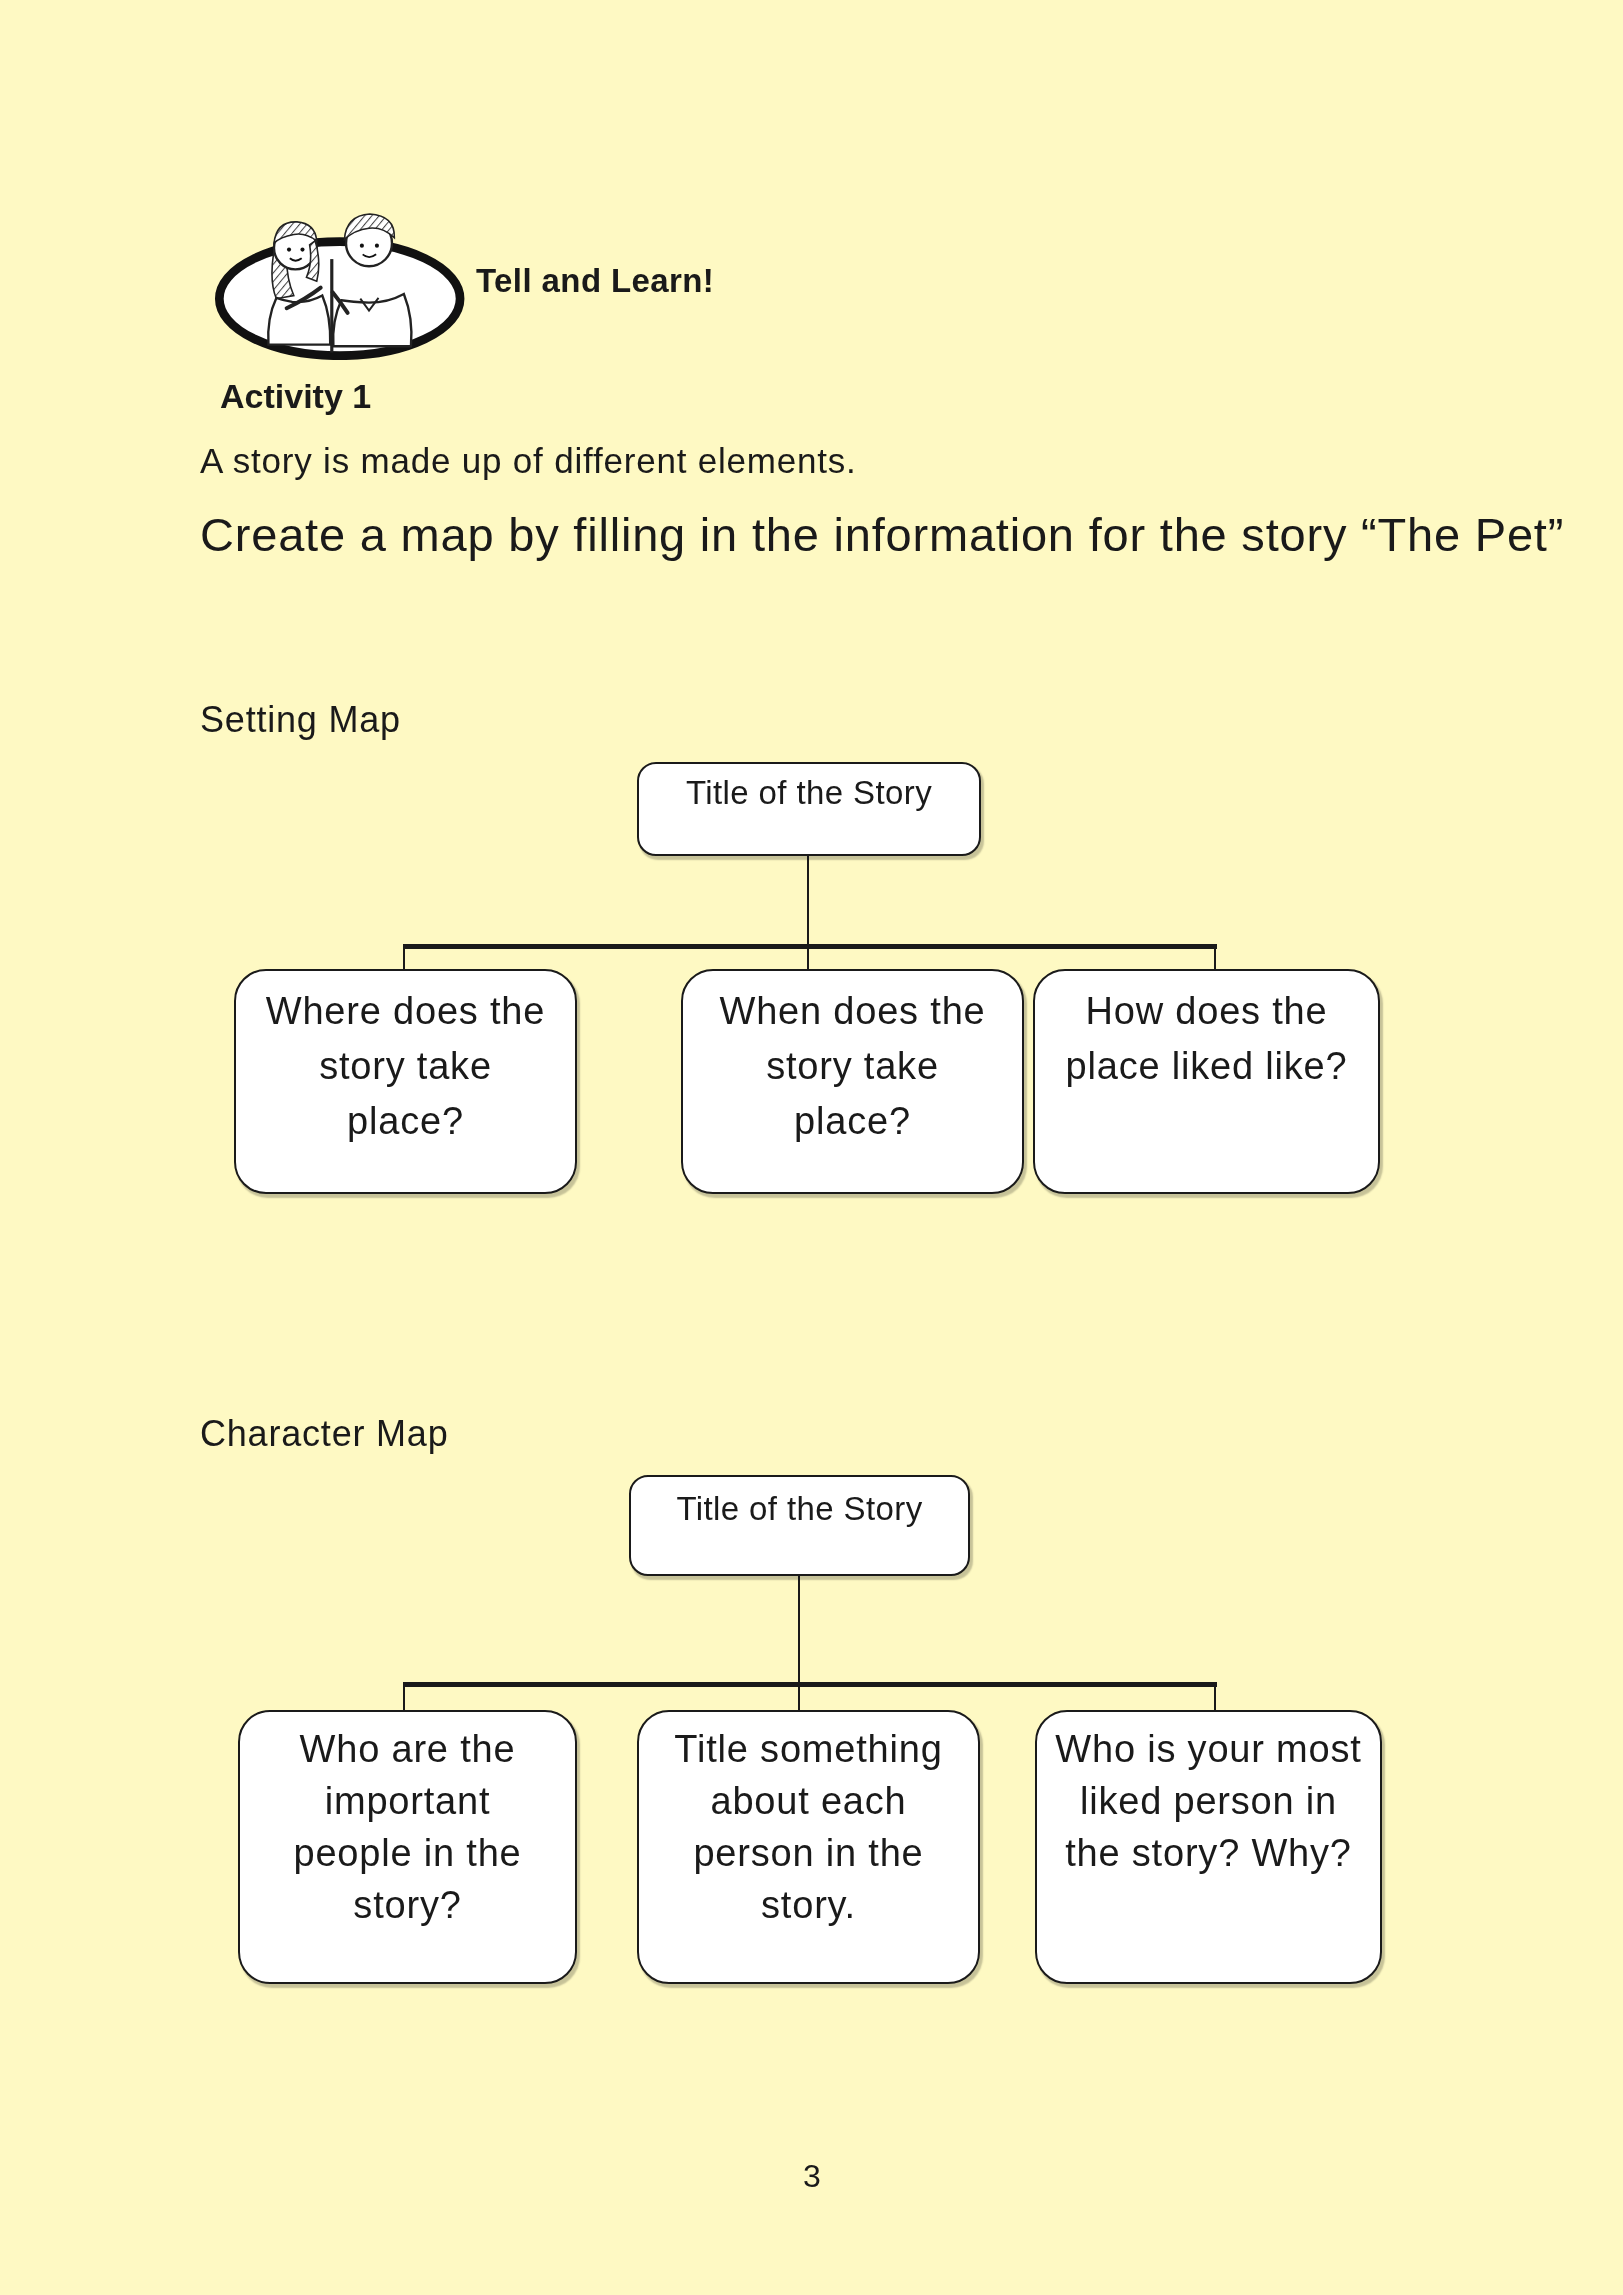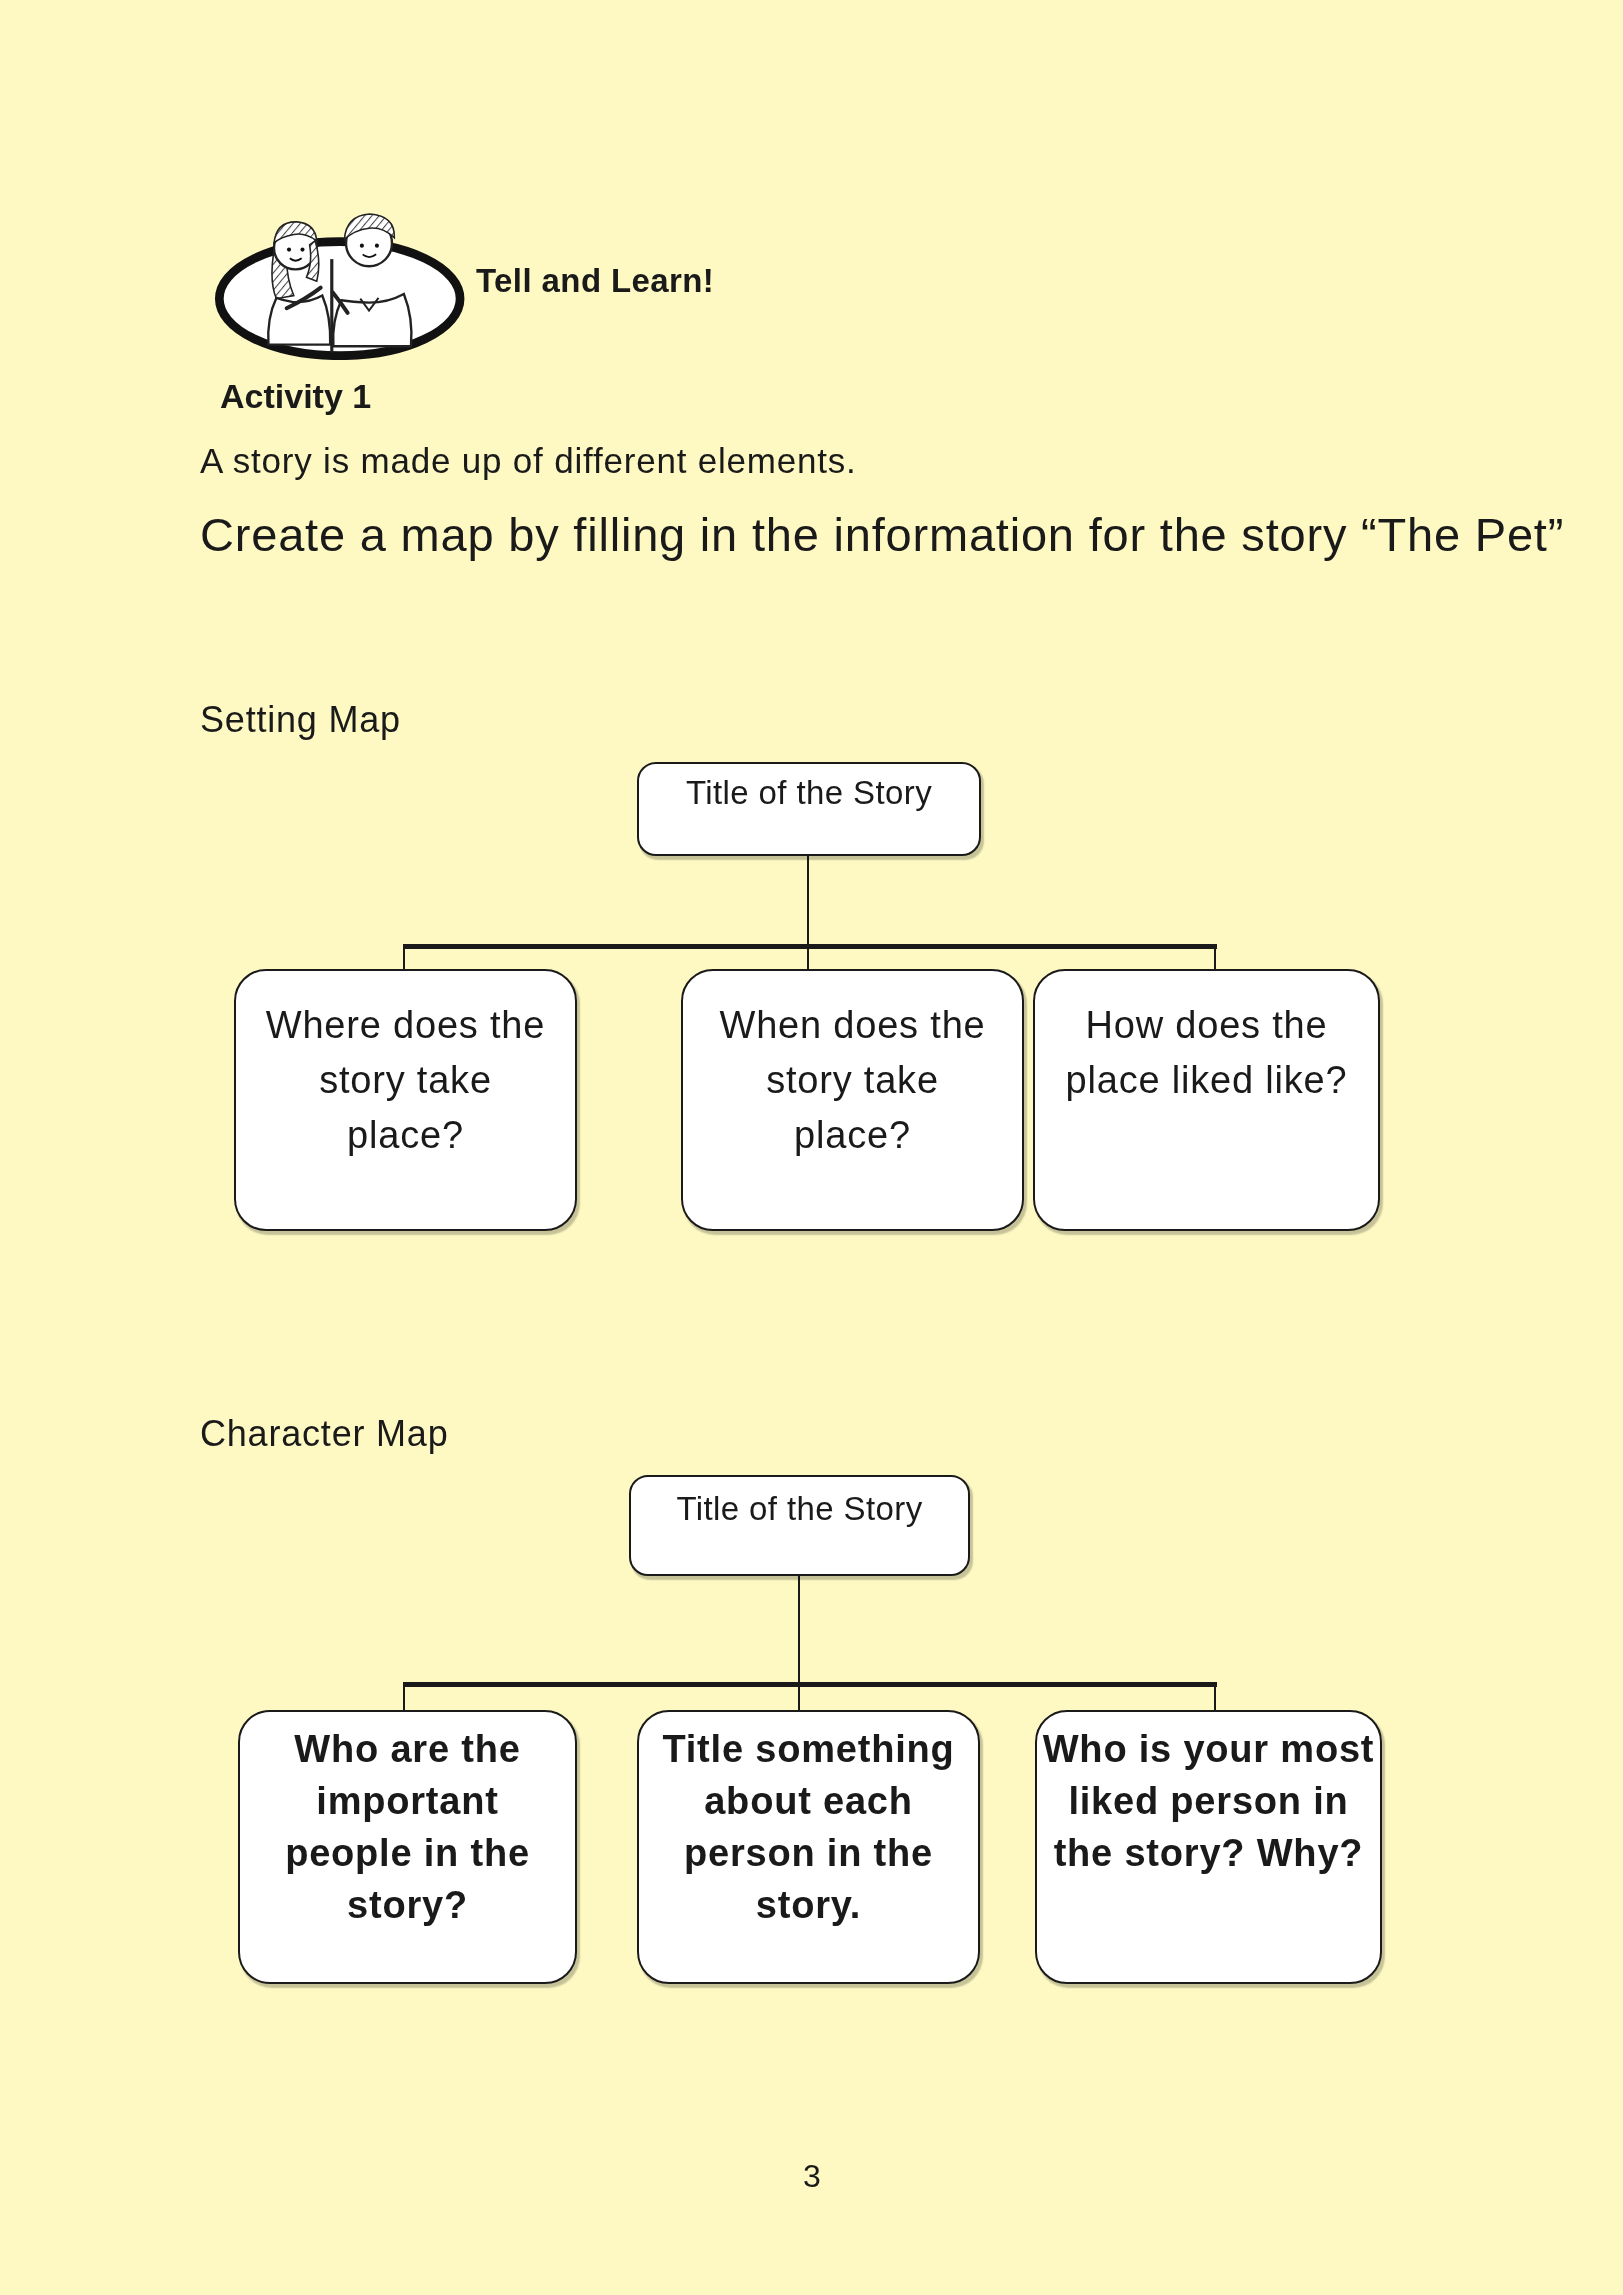--- a/index.html
+++ b/index.html
@@ -42,34 +42,34 @@
 
   .connector { background: #1a1a1a; }
 
   
   .setting-root   { left: 637px;  top: 762px;  width: 344px;  height: 94px; }
   .setting-v      { left: 807px; top: 856px; width: 2.4px;    height: 90px; }
   .setting-h      { left: 403px;  top: 944px; width: 814px; height: 4.8px; }
   .setting-stub-l { left: 403px;  top: 948px; width: 2.4px;    height: 22px; }
   .setting-stub-c { left: 807px; top: 948px; width: 2.4px;    height: 22px; }
   .setting-stub-r { left: 1214px; top: 948px; width: 2.4px;    height: 22px; }
-  .setting-box    { top: 969px;  height: 262px; line-height: 55px; padding-top: 27px; }
+  .setting-box    { top: 969px;  height: 225px; line-height: 55px; padding-top: 13px; }
   .setting-box.b1 { left: 234px;  width: 343px; }
   .setting-box.b2 { left: 637px;  width: 343px; margin-left: 44px; }
   .setting-box.b3 { left: 1033px; width: 347px; }
 
   
   .character-root   { left: 629px;  top: 1475px; width: 341px;  height: 101px; }
   .character-root .root-text { padding-top: 12.7px; }
   .character-v      { left: 798px; top: 1576px; width: 2.4px;    height: 108px; }
   .character-h      { left: 403px;  top: 1682px; width: 814px; height: 4.8px; }
   .character-stub-l { left: 403px;  top: 1687px; width: 2.4px;    height: 24px; }
   .character-stub-c { left: 798px; top: 1687px; width: 2.4px;    height: 24px; }
   .character-stub-r { left: 1214px; top: 1687px; width: 2.4px;    height: 24px; }
-  .character-box    { top: 1710px;  height: 274px; line-height: 52px; padding-top: 11px; font-weight: bold; }
+  .character-box    { top: 1710px;  height: 274px; line-height: 52px; padding-top: 11px; }
   .character-box.b1 { left: 238px;  width: 339px; }
   .character-box.b2 { left: 637px;  width: 343px; }
   .character-box.b3 { left: 1035px; width: 347px; }
 
   .page-number { left: 0; top: 2158px; width: 100%; text-align: center; font-size: 32px; }
 </style>
 </head>
 <body>
 
 <div class="page">

